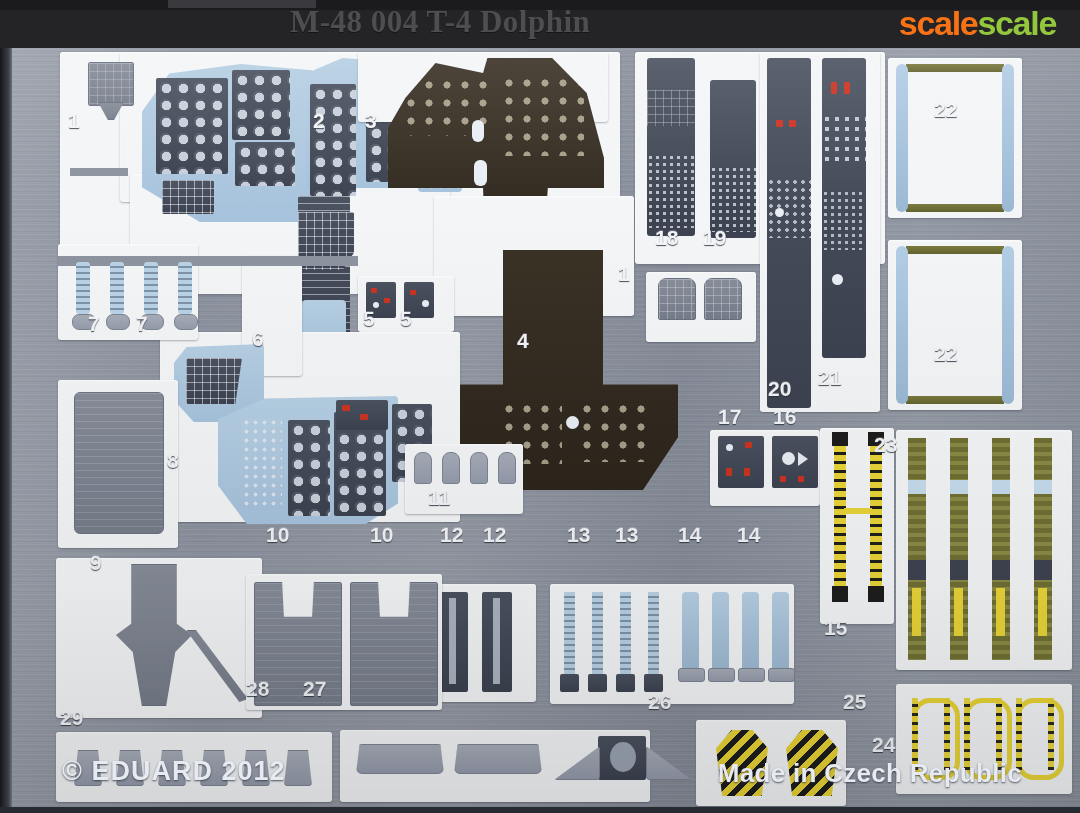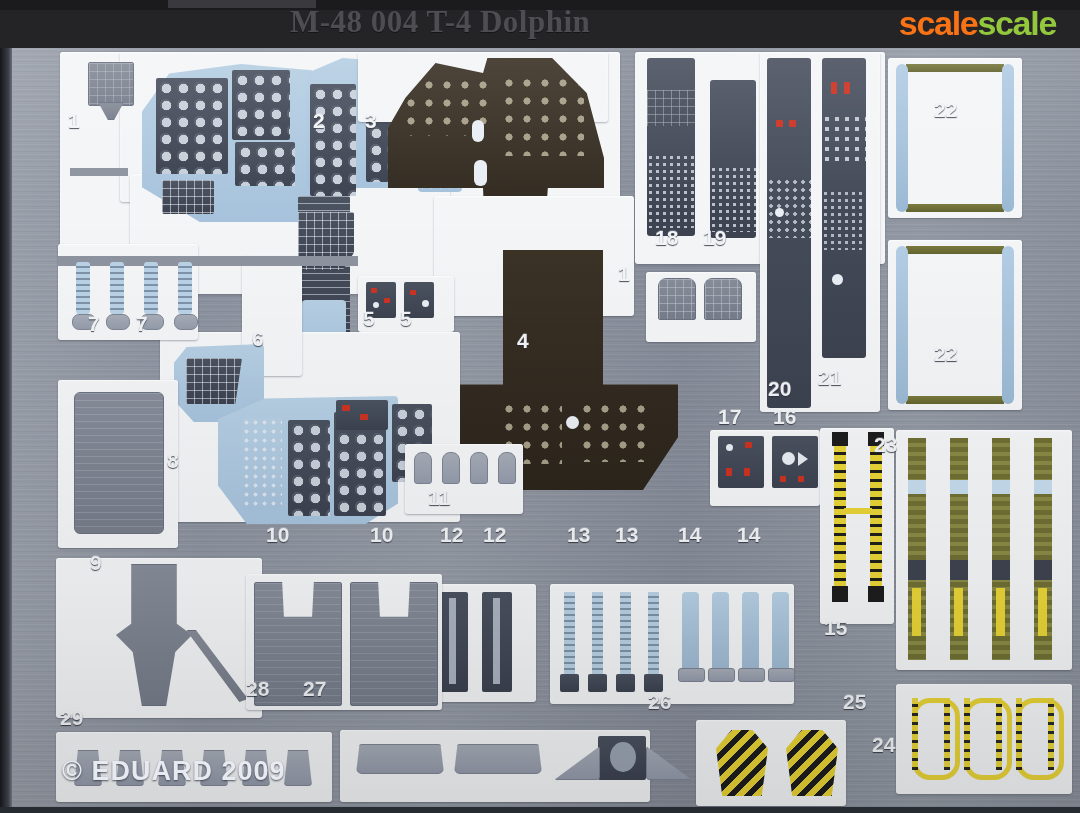--- a/index.html
+++ b/index.html
@@ -543,15 +543,16 @@
     <div class="num" style="left:638px;top:647px;">26</div>
     <div class="num" style="left:833px;top:647px;">25</div>
     <div class="num" style="left:50px;top:663px;">29</div>
     <div class="num" style="left:862px;top:690px;">24</div>
 
   </div>
 
   <div class="edgedark"></div>
   <div class="botdark"></div>
 
-  <div class="fretText" id="copyright">© EDUARD 2009</div>
+  <div class="fretText" id="copyright">© EDUARD 2012</div>
+  <div class="fretText" id="madein">Made in Czech Republic</div>
 
 </div>
 
 </body></html>

